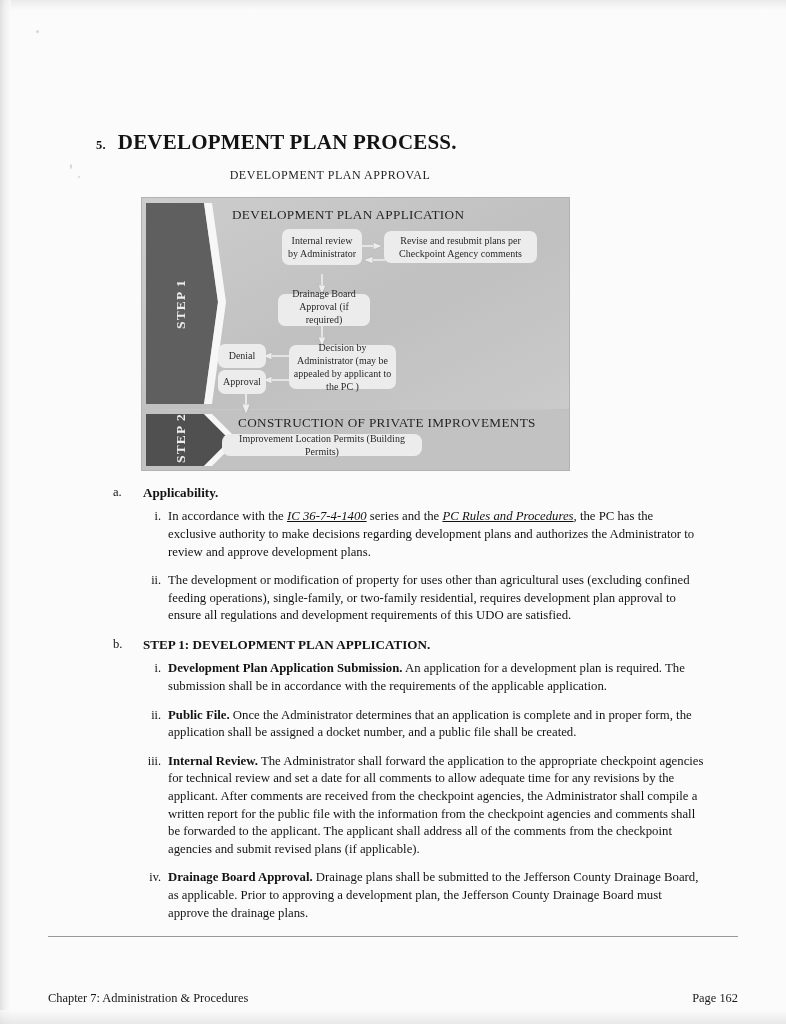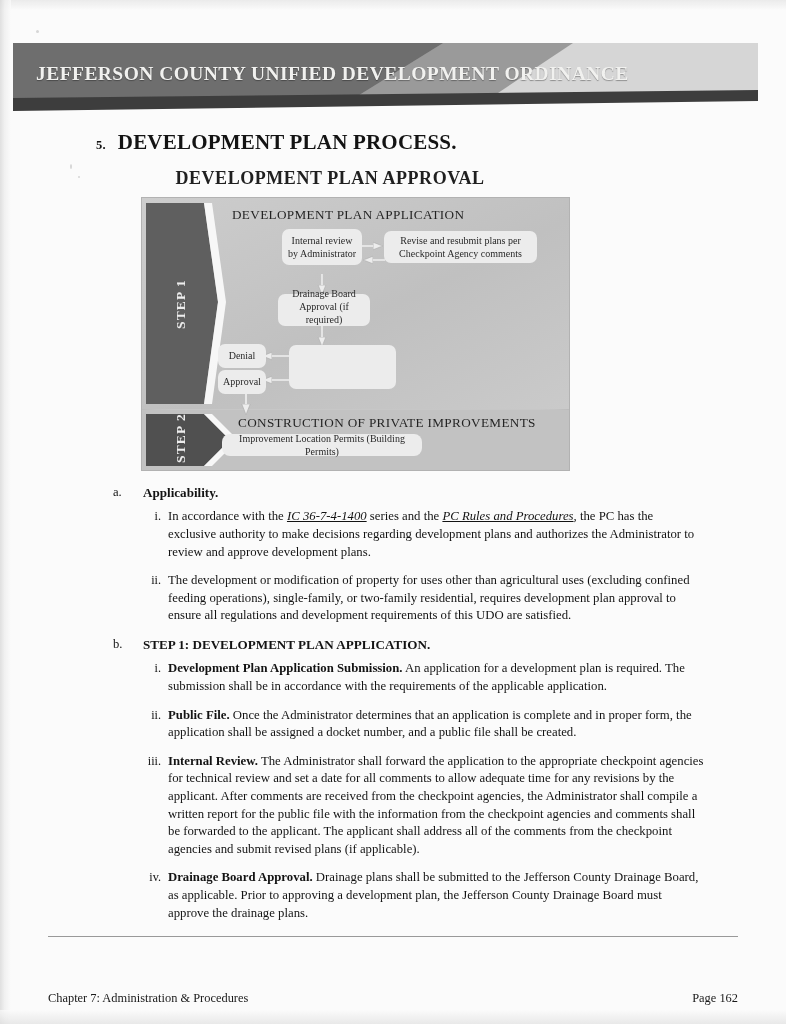--- a/index.html
+++ b/index.html
@@ -74,22 +74,22 @@
     font-weight: bold;
     vertical-align: baseline;
     margin-right: 12px;
   }
   .figure-caption {
     position: absolute;
     left: 0;
     top: 168px;
     width: 660px;
     text-align: center;
-    font-size: 18px;
-    font-weight: bold;
+    font-size: 12px;
+    font-weight: normal;
     letter-spacing: .55px;
     color: #1c1c1c;
   }
 
   
   .figure {
     position: absolute;
     left: 141px;
     top: 197px;
     width: 427px;
@@ -190,33 +190,20 @@
 
 <div class="page">
 
   <div class="scan-edge-top"></div>
   <div class="scan-edge-left"></div>
   <div class="scan-edge-bottom"></div>
   <div class="speck" style="left:36px;top:30px;width:3px;height:3px;"></div>
   <div class="speck" style="left:78px;top:176px;width:2px;height:2px;"></div>
   <div class="speck" style="left:70px;top:164px;width:2px;height:5px;"></div>
 
-  <div class="header-banner">
-    <svg class="banner-svg" viewBox="0 0 745 72" preserveAspectRatio="none">
-
-      <polygon points="440,0 745,0 745,52 355,59" fill="#d9d9d9"></polygon>
-
-      <polygon points="400,0 560,0 470,60 300,62" fill="#9b9b9b"></polygon>
-
-      <polygon points="0,0 430,0 330,62 0,62" fill="#6d6d6d"></polygon>
-
-      <polygon points="0,55 745,47 745,58 0,68" fill="#3b3b3b"></polygon>
-    </svg>
-    <div class="banner-title">JEFFERSON COUNTY UNIFIED DEVELOPMENT ORDINANCE</div>
-  </div>
 
   <div class="section-heading">
     <span class="num">5.</span><span>DEVELOPMENT PLAN PROCESS.</span>
   </div>
 
   <div class="figure-caption">DEVELOPMENT PLAN APPROVAL</div>
 
   <div class="figure">
 
     <svg class="fig-svg" width="427" height="272" viewBox="0 0 427 272">
@@ -266,20 +253,21 @@
 
     <div class="step-word" style="left:9px; top:98px; width:60px; text-align:center;">STEP 1</div>
     <div class="step-word" style="left:9px; top:232px; width:60px; text-align:center;">STEP 2</div>
 
     <div class="fig-label band-title" style="left:96px; top:217px; width:330px;">CONSTRUCTION OF PRIVATE IMPROVEMENTS</div>
     <div class="fig-label band-title" style="left:90px; top:9px; width:320px;">DEVELOPMENT PLAN APPLICATION</div>
 
     <div class="node-text" style="left:140px; top:31px; width:80px; height:36px;">Internal review by Administrator</div>
     <div class="node-text" style="left:242px; top:33px; width:153px; height:32px;">Revise and resubmit plans per Checkpoint Agency comments</div>
     <div class="node-text" style="left:136px; top:96px; width:92px; height:25px;">Drainage Board Approval (if required)</div>
+    <div class="node-text" style="left:147px; top:147px; width:107px; height:44px;">Decision by Administrator (may be appealed by applicant to the PC )</div>
     <div class="node-text" style="left:76px; top:146px; width:48px; height:24px;">Denial</div>
     <div class="node-text" style="left:76px; top:172px; width:48px; height:24px;">Approval</div>
     <div class="node-text" style="left:80px; top:236px; width:200px; height:22px;">Improvement Location Permits (Building Permits)</div>
   </div>
 
   <div class="body-list" id="outline-root">
       <div class="lvl-a"><span class="mk">a.</span><span>Applicability.</span></div>
       <div class="lvl-i"><span class="mk">i.</span><span><span>In accordance with the </span><i class="under">IC 36-7-4-1400</i><span> series and the </span><i class="under">PC Rules and Procedures</i><span>, the PC has the exclusive authority to make decisions regarding development plans and authorizes the Administrator to review and approve development plans.</span></span></div>
       <div class="lvl-i"><span class="mk">ii.</span><span><span>The development or modification of property for uses other than agricultural uses (excluding confined feeding operations), single-family, or two-family residential, requires development plan approval to ensure all regulations and development requirements of this UDO are satisfied.</span></span></div>
       <div class="lvl-a"><span class="mk">b.</span><span>STEP 1: DEVELOPMENT PLAN APPLICATION.</span></div>

